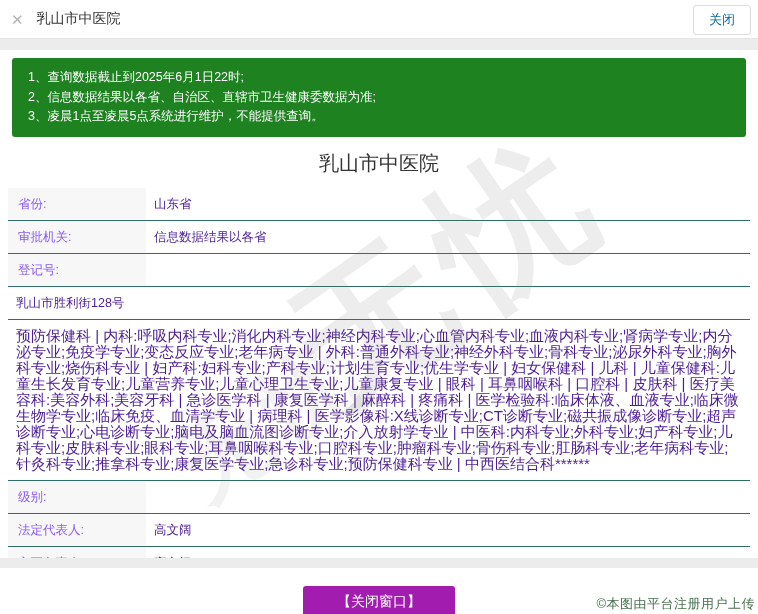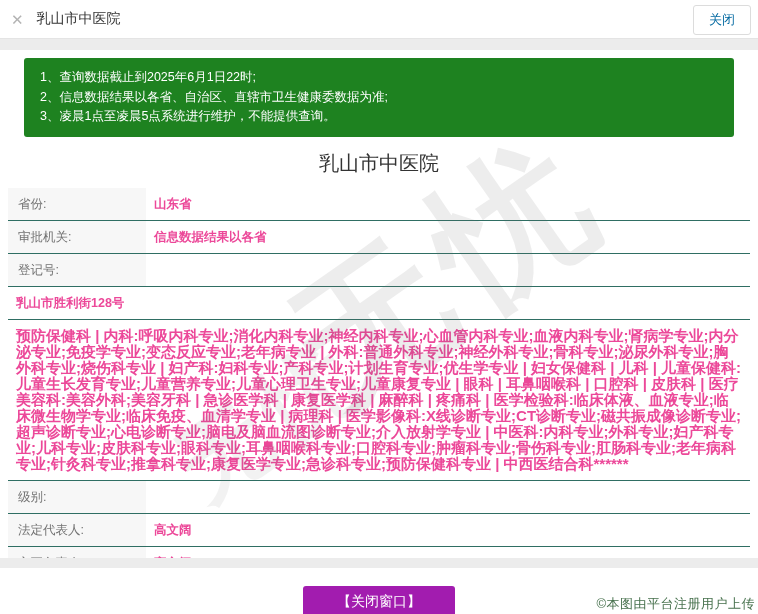--- a/index.html
+++ b/index.html
@@ -21,36 +21,36 @@
   .topbar-title { font-size:14px; color:#333; }
   .btn-close-top {
     position:absolute; right:7px; top:5px;
     background:#fff; border:1px solid #dcdcdc; border-radius:3px;
     padding:5px 15px; font-size:13px; color:#0369a1; cursor:pointer;
     font-family:inherit;
   }
   
   .main { background:#fff; margin-top:11px; padding:1px 0 40px; min-height:505px; box-sizing:border-box; }
   .notice {
-    margin:7px 24px 0; background:#1e8220; border-radius:3px;
+    margin:7px 12px 0; background:#1e8220; border-radius:3px;
     padding:9px 16px 10px; color:#fff; font-size:12.5px; line-height:18.5px;
   }
   .notice div { margin:1px 0; }
   .page-title {
     text-align:center; font-size:20px; font-weight:500; color:#333;
     margin:13px 0 11px;
   }
   
   .info-table { margin:0 8px; }
   .row { display:flex; border-bottom:1px solid #2f6e63; font-size:12.5px; }
   .row .label {
-    width:118px; flex-shrink:0; background:#f7f7f7; color:#737373;
+    width:118px; flex-shrink:0; background:#f7f7f7; color:#8b5cf6;
     padding:8px 10px; line-height:16px;
   }
-  .row .value { flex:1; padding:8px 8px 8px 8px; line-height:16px; color:#ec4899;font-weight:bold; }
+  .row .value { flex:1; padding:8px 8px 8px 8px; line-height:16px; color:#4c1d95; }
   .row.tall .value { line-height:16px; font-size:15px; }
   
   .watermark, .watermark2 {
     position:absolute; pointer-events:none; z-index:2;
     font-family:"DejaVu Serif",serif; font-weight:bold;
     color:rgba(110,110,110,0.12); transform:rotate(-35deg);
   }
   .watermark { left:282px; top:170px; font-size:150px; letter-spacing:18px; }
   .watermark2 { left:170px; top:360px; font-size:90px; letter-spacing:10px; color:rgba(110,110,110,0.09); }
   

